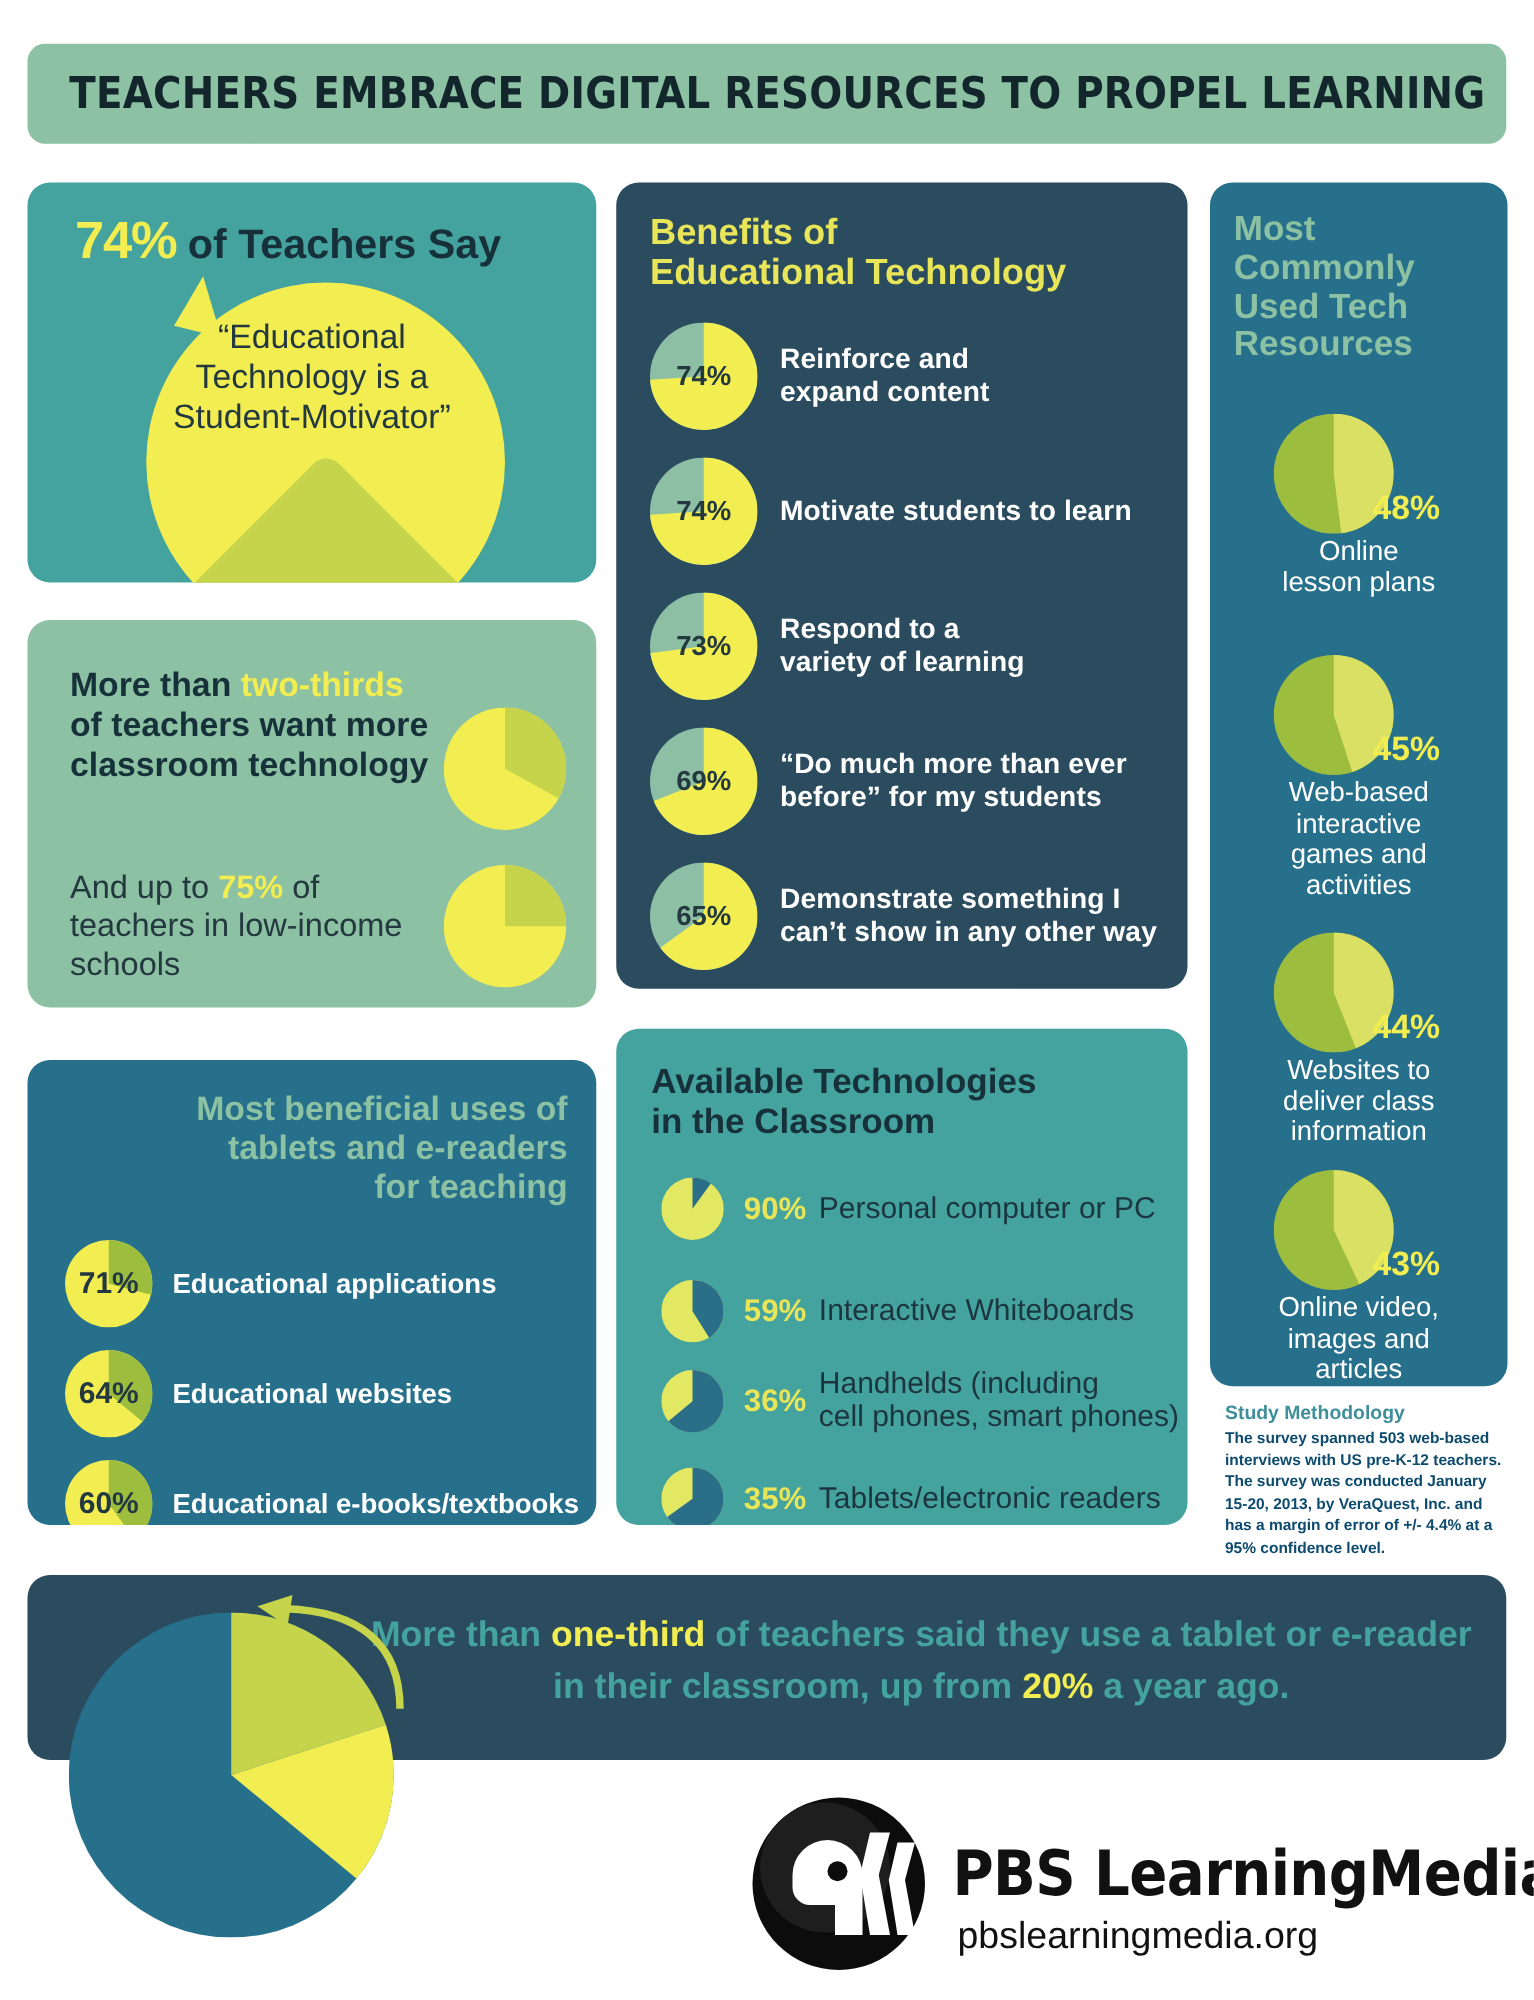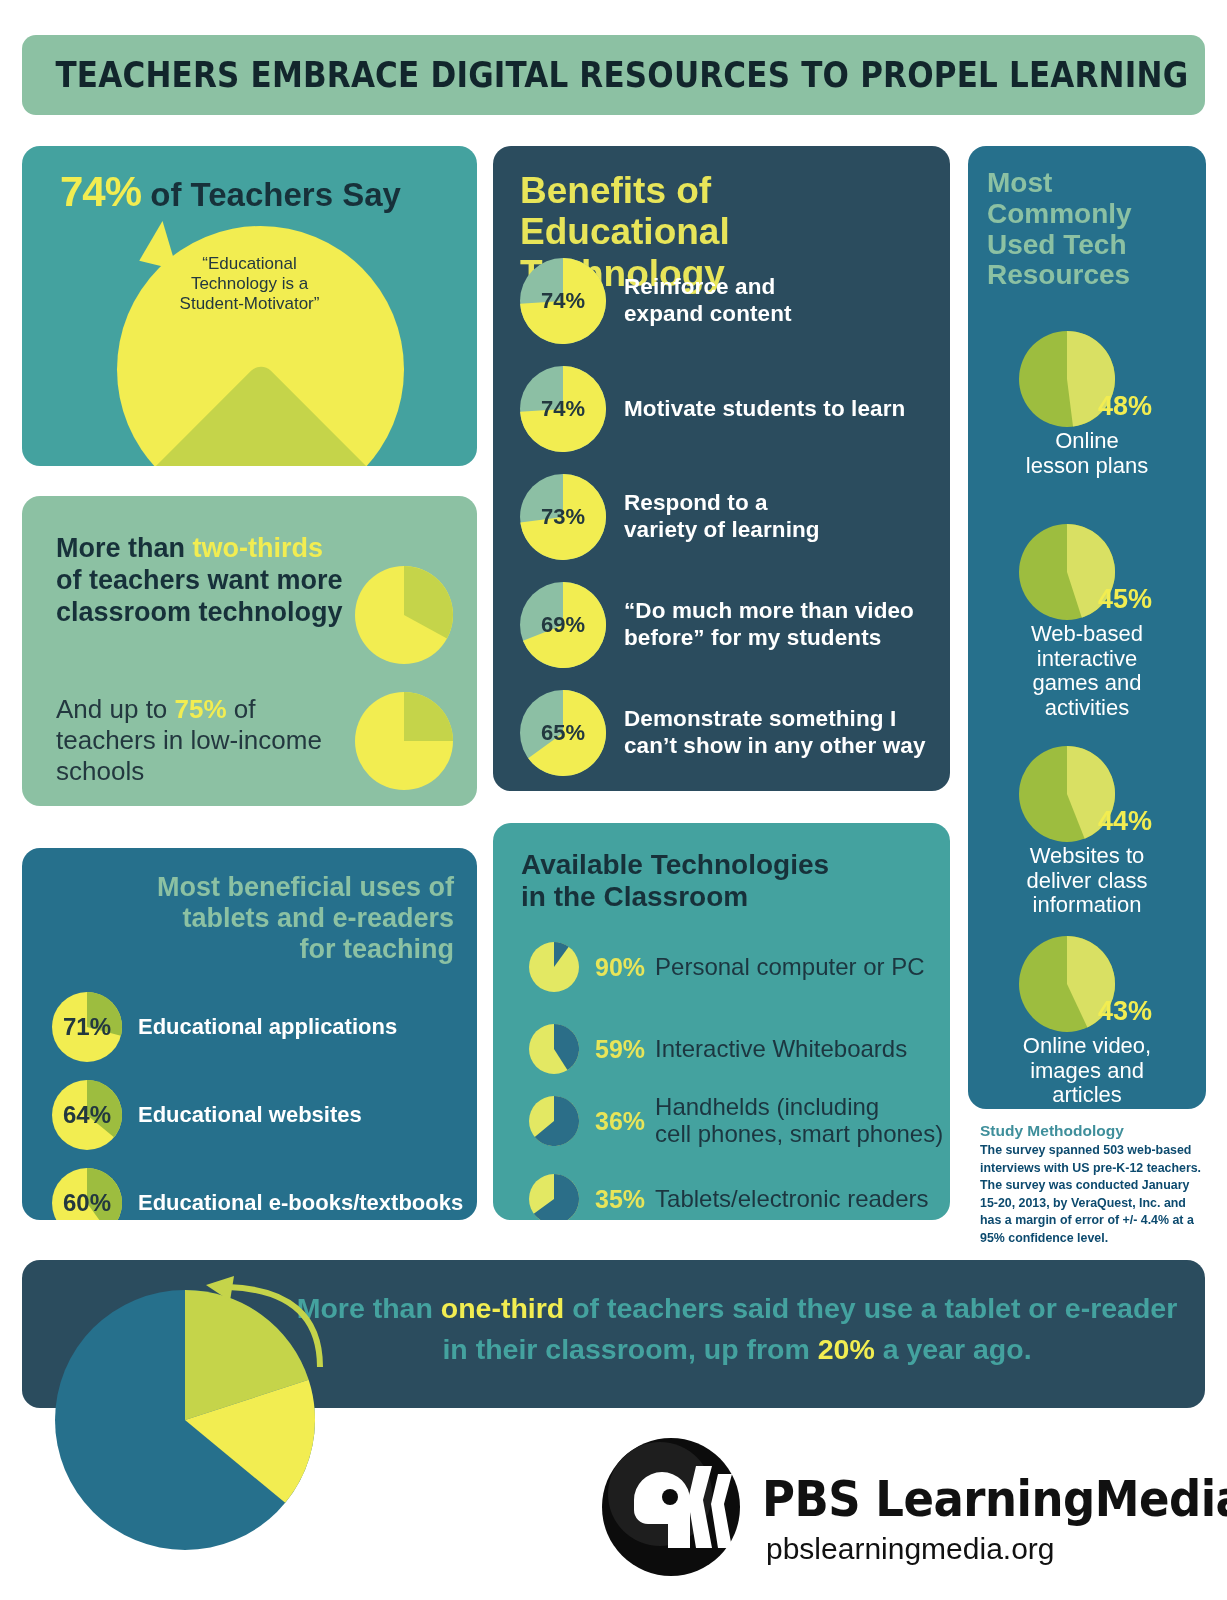--- a/index.html
+++ b/index.html
@@ -47,21 +47,21 @@
     background:#c5d44a;transform:translateX(-50%) rotate(45deg);
     border-radius:14px;
   }
   #quote-tail{
     position:absolute;left:122px;top:76px;width:0;height:0;
     border-left:13px solid transparent;border-right:26px solid transparent;
     border-bottom:44px solid #f2ed51;transform:rotate(14deg);
   }
   #quote-text{
     position:absolute;left:0;right:0;top:108px;text-align:center;
-    font-size:17px;line-height:1.18;color:#23383f;z-index:3;
+    font-size:27px;line-height:1.18;color:#23383f;z-index:3;
     padding:0 14px;
   }
 
   
   #panel-twothirds{left:22px;top:496px;width:455px;height:310px;}
   #twothirds-head{
     position:absolute;left:34px;top:36px;width:290px;
     font-weight:bold;font-size:27px;line-height:1.19;color:#17313a;
   }
   #twothirds-head .hl{color:#f2ed51;}
@@ -70,21 +70,21 @@
     font-size:26px;line-height:1.2;color:#23383f;
   }
   #twothirds-sub .hl{color:#f2ed51;font-weight:bold;margin-top:44px;}
   #pie-twothirds{position:absolute;left:333px;top:70px;width:98px;height:98px;}
   #pie-75{position:absolute;left:333px;top:196px;width:98px;height:98px;}
 
   
   #panel-benefits{left:493px;top:146px;width:457px;height:645px;}
   #benefits-title{
     position:absolute;left:27px;top:24px;width:400px;
-    font-weight:bold;font-size:37px;line-height:1.12;color:#e8e559;
+    font-weight:bold;font-size:29px;line-height:1.12;color:#e8e559;
   }
   .benefit-row{position:absolute;left:27px;width:410px;height:86px;display:flex;align-items:center;}
   .benefit-pie{position:relative;width:86px;height:86px;flex:0 0 86px;}
   .benefit-pie .lbl{
     position:absolute;inset:0;display:flex;align-items:center;justify-content:center;
     font-weight:bold;font-size:22px;color:#23383f;z-index:3;
   }
   .benefit-text{
     margin-left:18px;color:#ffffff;font-size:22.5px;line-height:1.18;font-weight:bold;
     letter-spacing:.1px;
@@ -243,21 +243,21 @@
             <div>Respond to a</div>
             <div>variety of learning</div>
           </div>
         </div>
         <div class="benefit-row" style="top: 436px;">
           <div class="benefit-pie"><svg viewBox="0 0 100 100" width="86" height="86">
               <circle cx="50" cy="50" r="50" fill="#8cbfa4"></circle>
               <path d="M50,50 L50,0 A50,50 0 1,1 3.511,68.406 Z" fill="#f2ed51"></path>
             </svg><div class="lbl">69%</div></div>
           <div class="benefit-text">
-            <div>“Do much more than video</div>
+            <div>“Do much more than ever</div>
             <div>before” for my students</div>
           </div>
         </div>
         <div class="benefit-row" style="top: 544px;">
           <div class="benefit-pie"><svg viewBox="0 0 100 100" width="86" height="86">
               <circle cx="50" cy="50" r="50" fill="#8cbfa4"></circle>
               <path d="M50,50 L50,0 A50,50 0 1,1 9.549,79.389 Z" fill="#f2ed51"></path>
             </svg><div class="lbl">65%</div></div>
           <div class="benefit-text">
             <div>Demonstrate something I</div>

